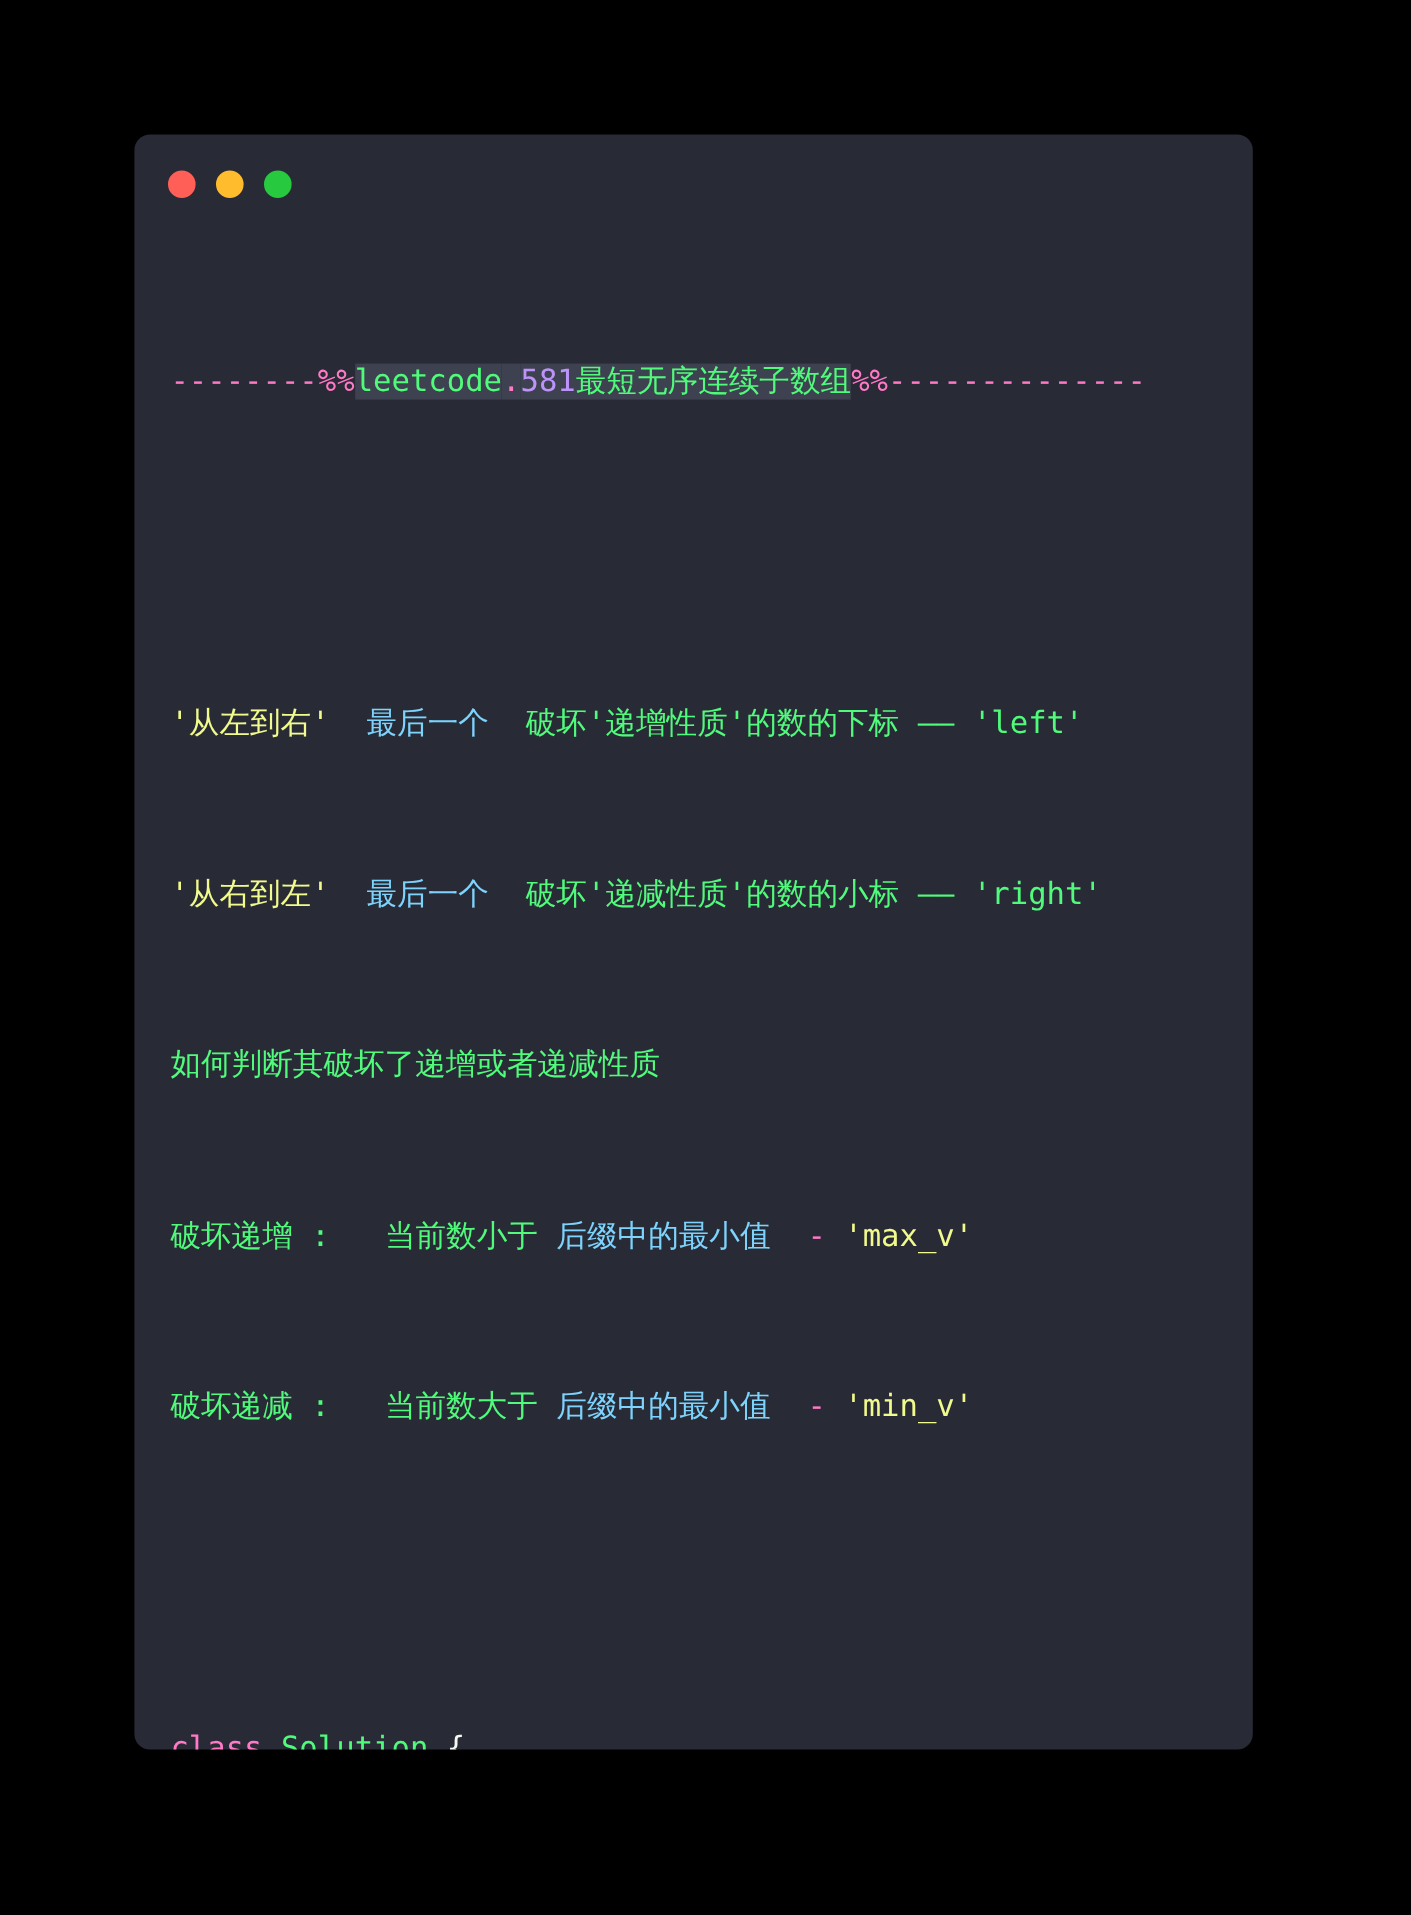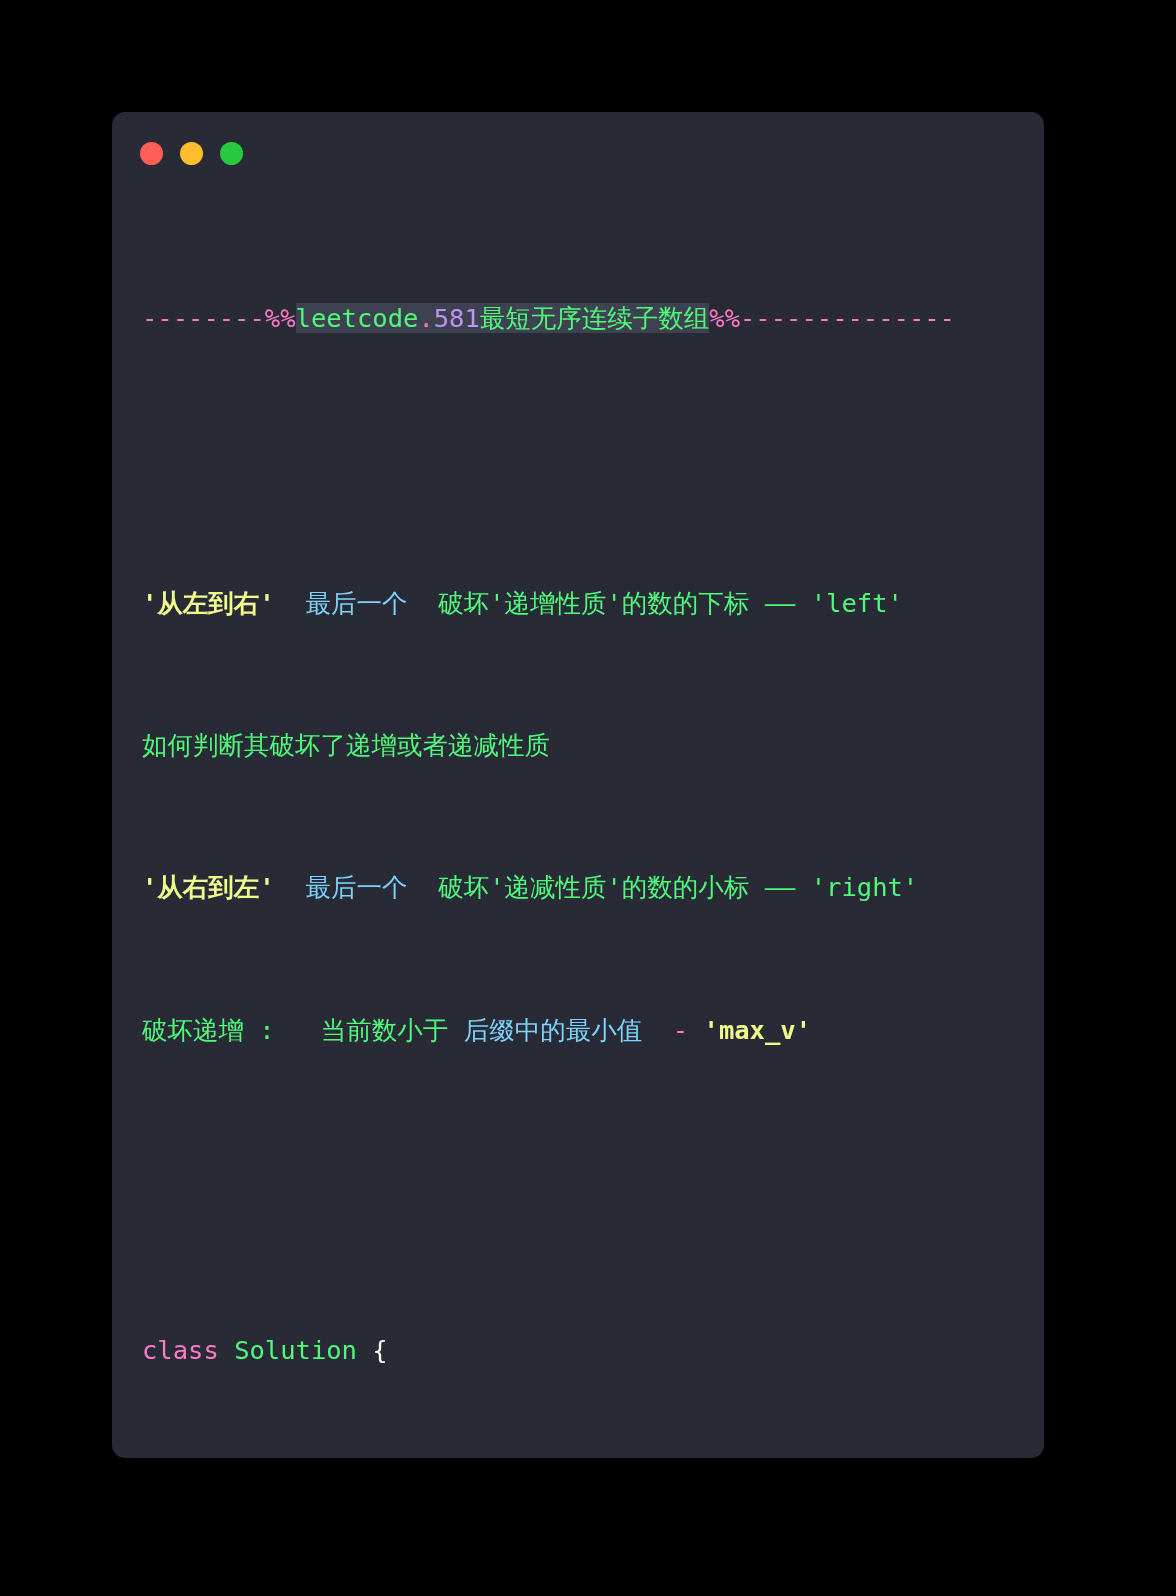--- a/index.html
+++ b/index.html
@@ -72,21 +72,21 @@
   .line {
     height: 35.6px;
     white-space: pre;
   }
 
   
   .t-pink    { color: #ff79c6; }
   .t-green   { color: #50fa7b; }
   .t-orange  { color: #7dd3fc; }
   .t-purple  { color: #bd93f9; }
-  .t-yellow  { color: #f1fa8c; font-weight: bold; }
+  .t-yellow  { color: #f1fa8c; }
   .t-white   { color: #f8f8f2; }
 
   .hl {
     background: #3e4250;
   }
 
   .spacer { height: 35.6px; }
 </style>
 </head>
 <body>
@@ -102,26 +102,27 @@
     </div>
 
     <div class="code-area">
 
       <div class="line"><span class="t-pink">--------</span><span class="t-pink">%%</span><span class="hl t-green">leetcode</span><span class="hl t-pink">.</span><span class="hl t-purple">581</span><span class="hl t-green">最短无序连续子数组</span><span class="t-pink">%%</span><span class="t-pink">--------------</span></div>
 
       <div class="spacer"></div>
 
       <div class="line"><span class="t-yellow">'从左到右'</span><span class="t-orange">  最后一个</span><span class="t-green">  破坏'递增性质'的数的下标 —— 'left'</span></div>
 
+      <div class="line"><span class="t-yellow">'从右到左'</span><span class="t-orange">  最后一个</span><span class="t-green">  破坏'递减性质'的数的小标 —— 'right'</span></div>
+
       <div class="line"><span class="t-green">如何判断其破坏了递增或者递减性质</span></div>
-
-      <div class="line"><span class="t-yellow">'从右到左'</span><span class="t-orange">  最后一个</span><span class="t-green">  破坏'递减性质'的数的小标 —— 'right'</span></div>
 
       <div class="line"><span class="t-green">破坏递增 :   当前数小于 </span><span class="t-orange">后缀中的最小值</span><span class="t-pink">  - </span><span class="t-yellow">'max_v'</span></div>
 
+      <div class="line"><span class="t-green">破坏递减 :   当前数大于 </span><span class="t-orange">后缀中的最小值</span><span class="t-pink">  - </span><span class="t-yellow">'min_v'</span></div>
 
       <div class="spacer"></div>
 
       <div class="line"><span class="t-pink">class</span><span class="t-white"> </span><span class="t-green">Solution</span><span class="t-white"> </span><span class="t-white">{</span></div>
 
       
 
       
 
       

